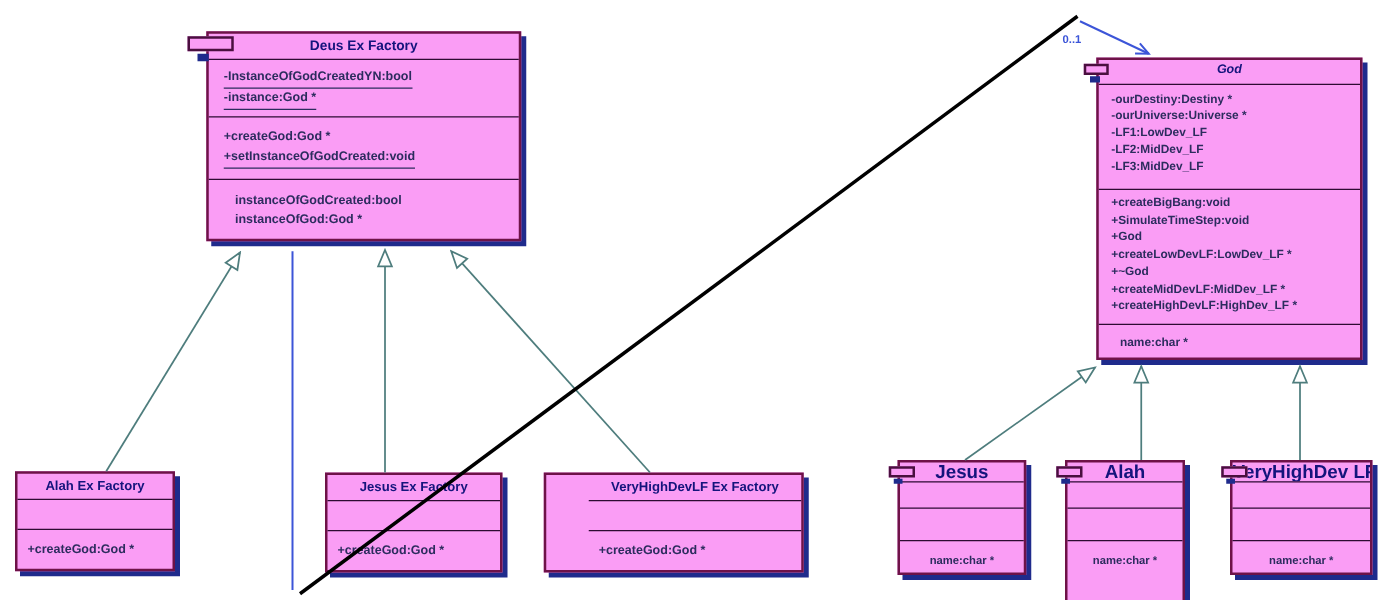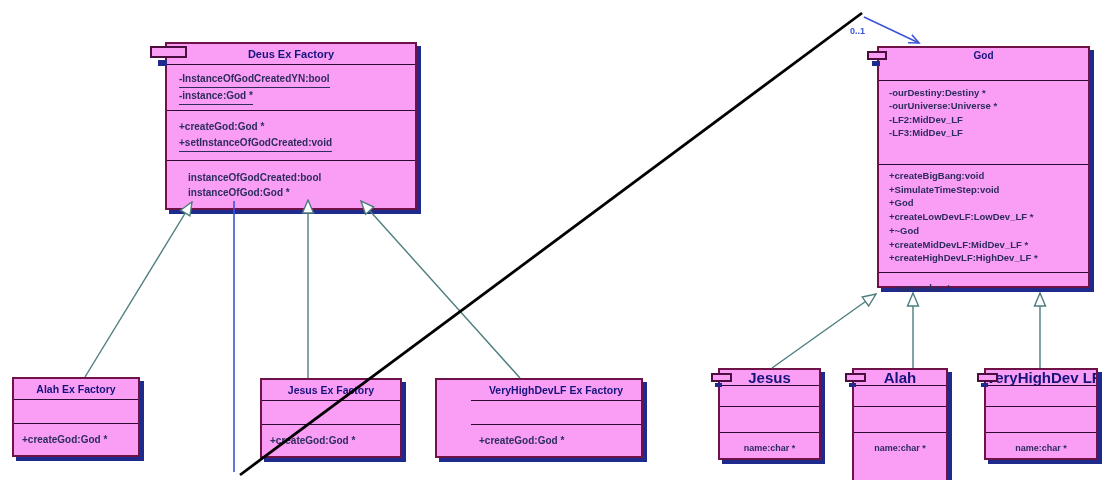--- a/index.html
+++ b/index.html
@@ -19,34 +19,34 @@
   }
   .compartment{border-bottom:1.4px solid #2d0a33;box-sizing:border-box;overflow:hidden;}
   .compartment.last{border-bottom:none;}
   .member{white-space:nowrap;color:#2c2c5e;font-weight:bold;}
   .member .u{display:inline-block;border-bottom:1.4px solid #2c2c5e;padding-bottom:0;}
   
   .tab{position:absolute;background:#fa9df5;border:2px solid #4a0f3f;box-sizing:border-box;}
   .tab-sq{position:absolute;background:#1f2b8c;}
 
   
-  #deus{left:165px;top:25px;width:252px;height:168px;margin-top:17px;}
+  #deus{left:165px;top:25px;width:252px;height:168px;}
   #deus .title{height:21px;line-height:21px;font-size:11px;}
   #deus .c-attrs{height:46px;padding:6px 0 0 12px;}
   #deus .c-attrs .member{font-size:10px;line-height:16px;}
   #deus .c-methods{height:50px;padding:8px 0 0 12px;}
   #deus .c-methods .member{font-size:10px;line-height:16px;}
   #deus .c-props{padding:9px 0 0 21px;}
   #deus .c-props .member{font-size:10px;line-height:15px;}
   #deus .tab{left:-17px;top:2px;width:37px;height:12px;}
   #deus .tab-sq{left:-9px;top:16px;width:9px;height:6px;}
 
   
   #god{left:877px;top:46px;width:213px;height:242px;}
-  #god .title{height:33px;line-height:16px;font-size:10px;}
+  #god .title{height:20px;line-height:16px;font-size:10px;font-style:italic;}
   #god .c-attrs{height:84px;padding:5px 0 0 10px;}
   #god .c-attrs .member{font-size:9.5px;line-height:13.4px;}
   #god .c-methods{height:108px;padding:4px 0 0 10px;}
   #god .c-methods .member{font-size:9.5px;line-height:13.7px;}
   #god .c-props{padding:8px 0 0 17px;}
   #god .c-props .member{font-size:9.5px;line-height:13px;}
   #god .tab{left:-12px;top:3px;width:20px;height:9px;}
   #god .tab-sq{left:-7px;top:13px;width:8px;height:5px;}
 
   
@@ -102,20 +102,21 @@
       </div>
   </div>
 
   <div class="uml-class" id="god">
     <div class="tab"></div>
     <div class="tab-sq"></div>
     <div class="title">God</div>
     <div class="compartment c-attrs">
         <div class="member"><span>-ourDestiny:Destiny *</span></div>
         <div class="member"><span>-ourUniverse:Universe *</span></div>
+        <div class="member"><span>-LF1:LowDev_LF</span></div>
         <div class="member"><span>-LF2:MidDev_LF</span></div>
         <div class="member"><span>-LF3:MidDev_LF</span></div>
       </div>
     <div class="compartment c-methods">
         <div class="member"><span>+createBigBang:void</span></div>
         <div class="member"><span>+SimulateTimeStep:void</span></div>
         <div class="member"><span>+God</span></div>
         <div class="member"><span>+createLowDevLF:LowDev_LF *</span></div>
         <div class="member"><span>+~God</span></div>
         <div class="member"><span>+createMidDevLF:MidDev_LF *</span></div>

